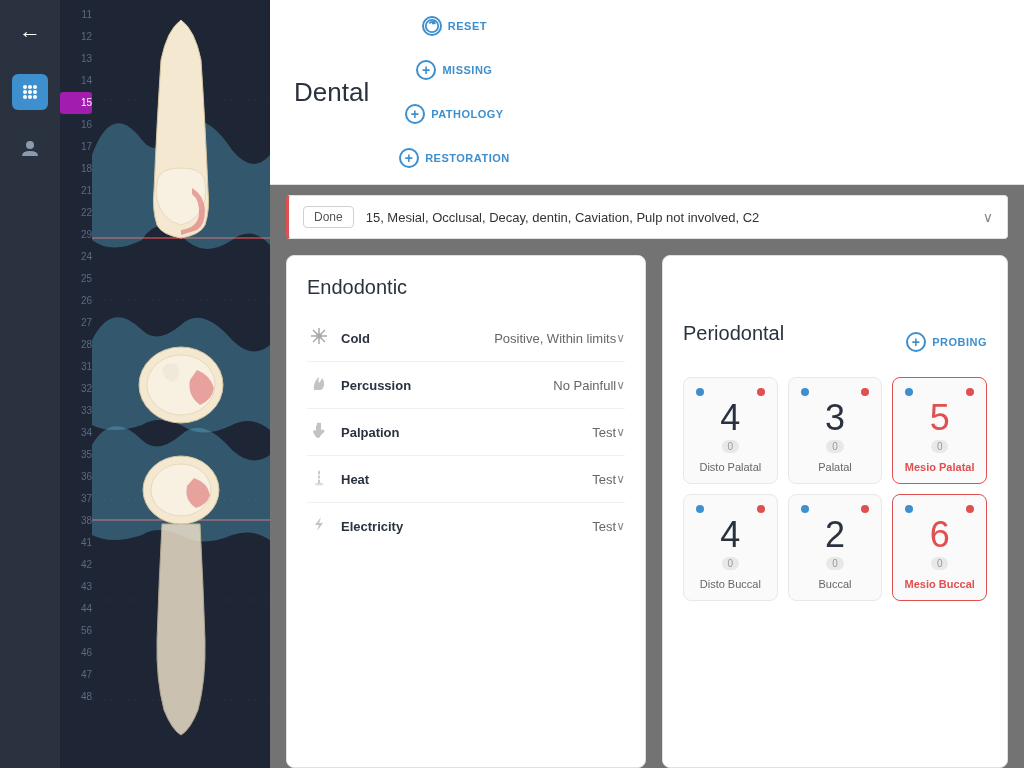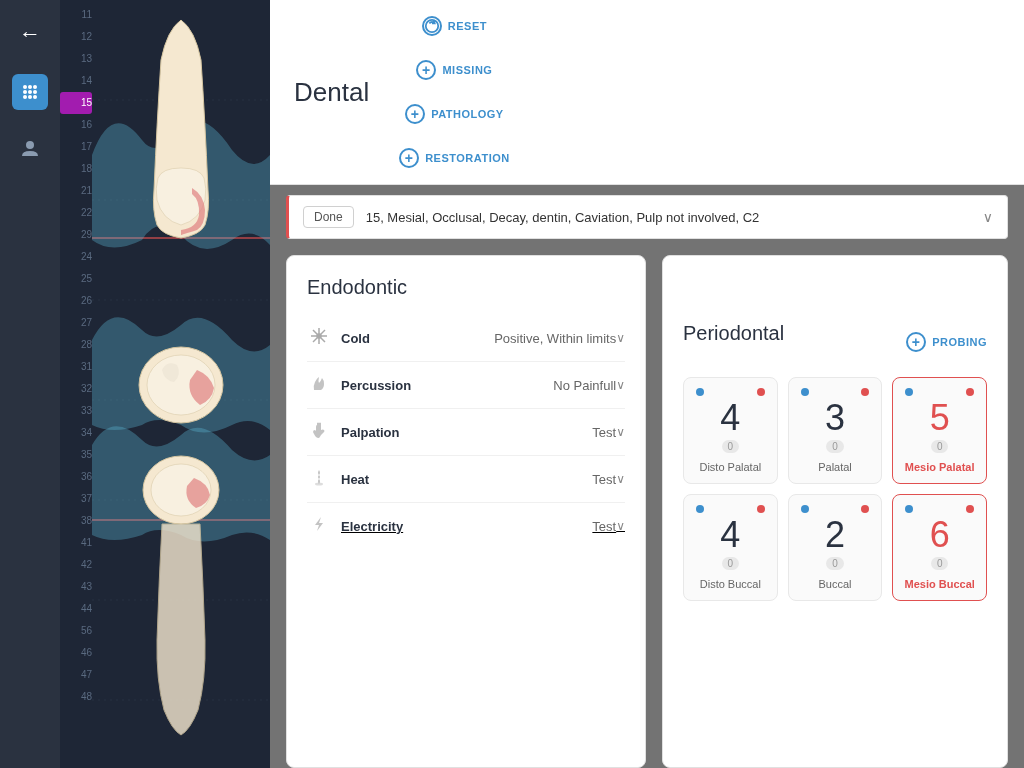--- a/index.html
+++ b/index.html
@@ -172,21 +172,21 @@
       color: #2a3240;
       margin-bottom: 16px;
     }
     .endo-row {
       display: flex;
       align-items: center;
       padding: 12px 0;
       border-bottom: 1px solid #f0f0f0;
       gap: 10px;
     }
-    .endo-row:last-child { border-bottom: none; text-decoration: underline; }
+    .endo-row:last-child { border-bottom: none; }
     .endo-icon {
       width: 24px;
       color: #aaa;
       font-size: 16px;
       text-align: center;
     }
     .endo-label {
       font-size: 13px;
       font-weight: 600;
       color: #2a3240;

